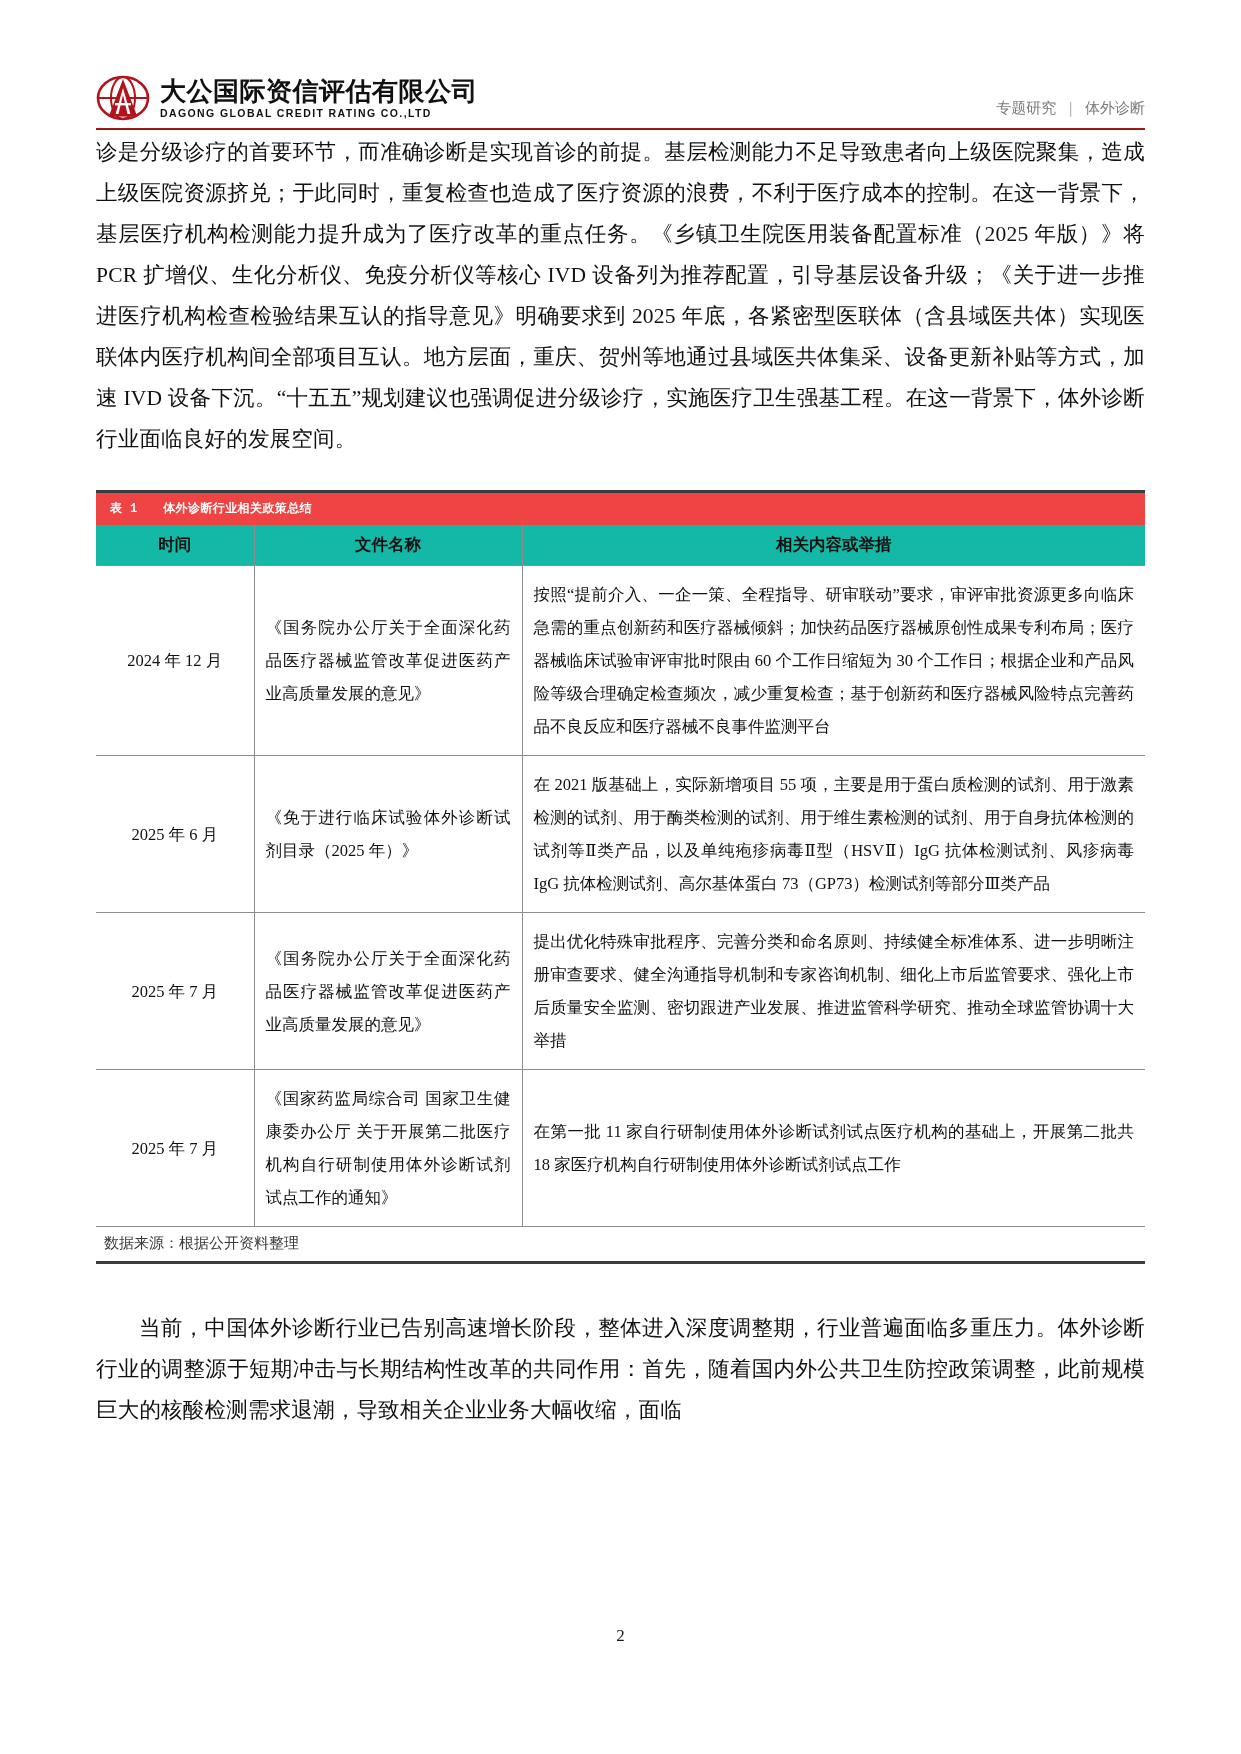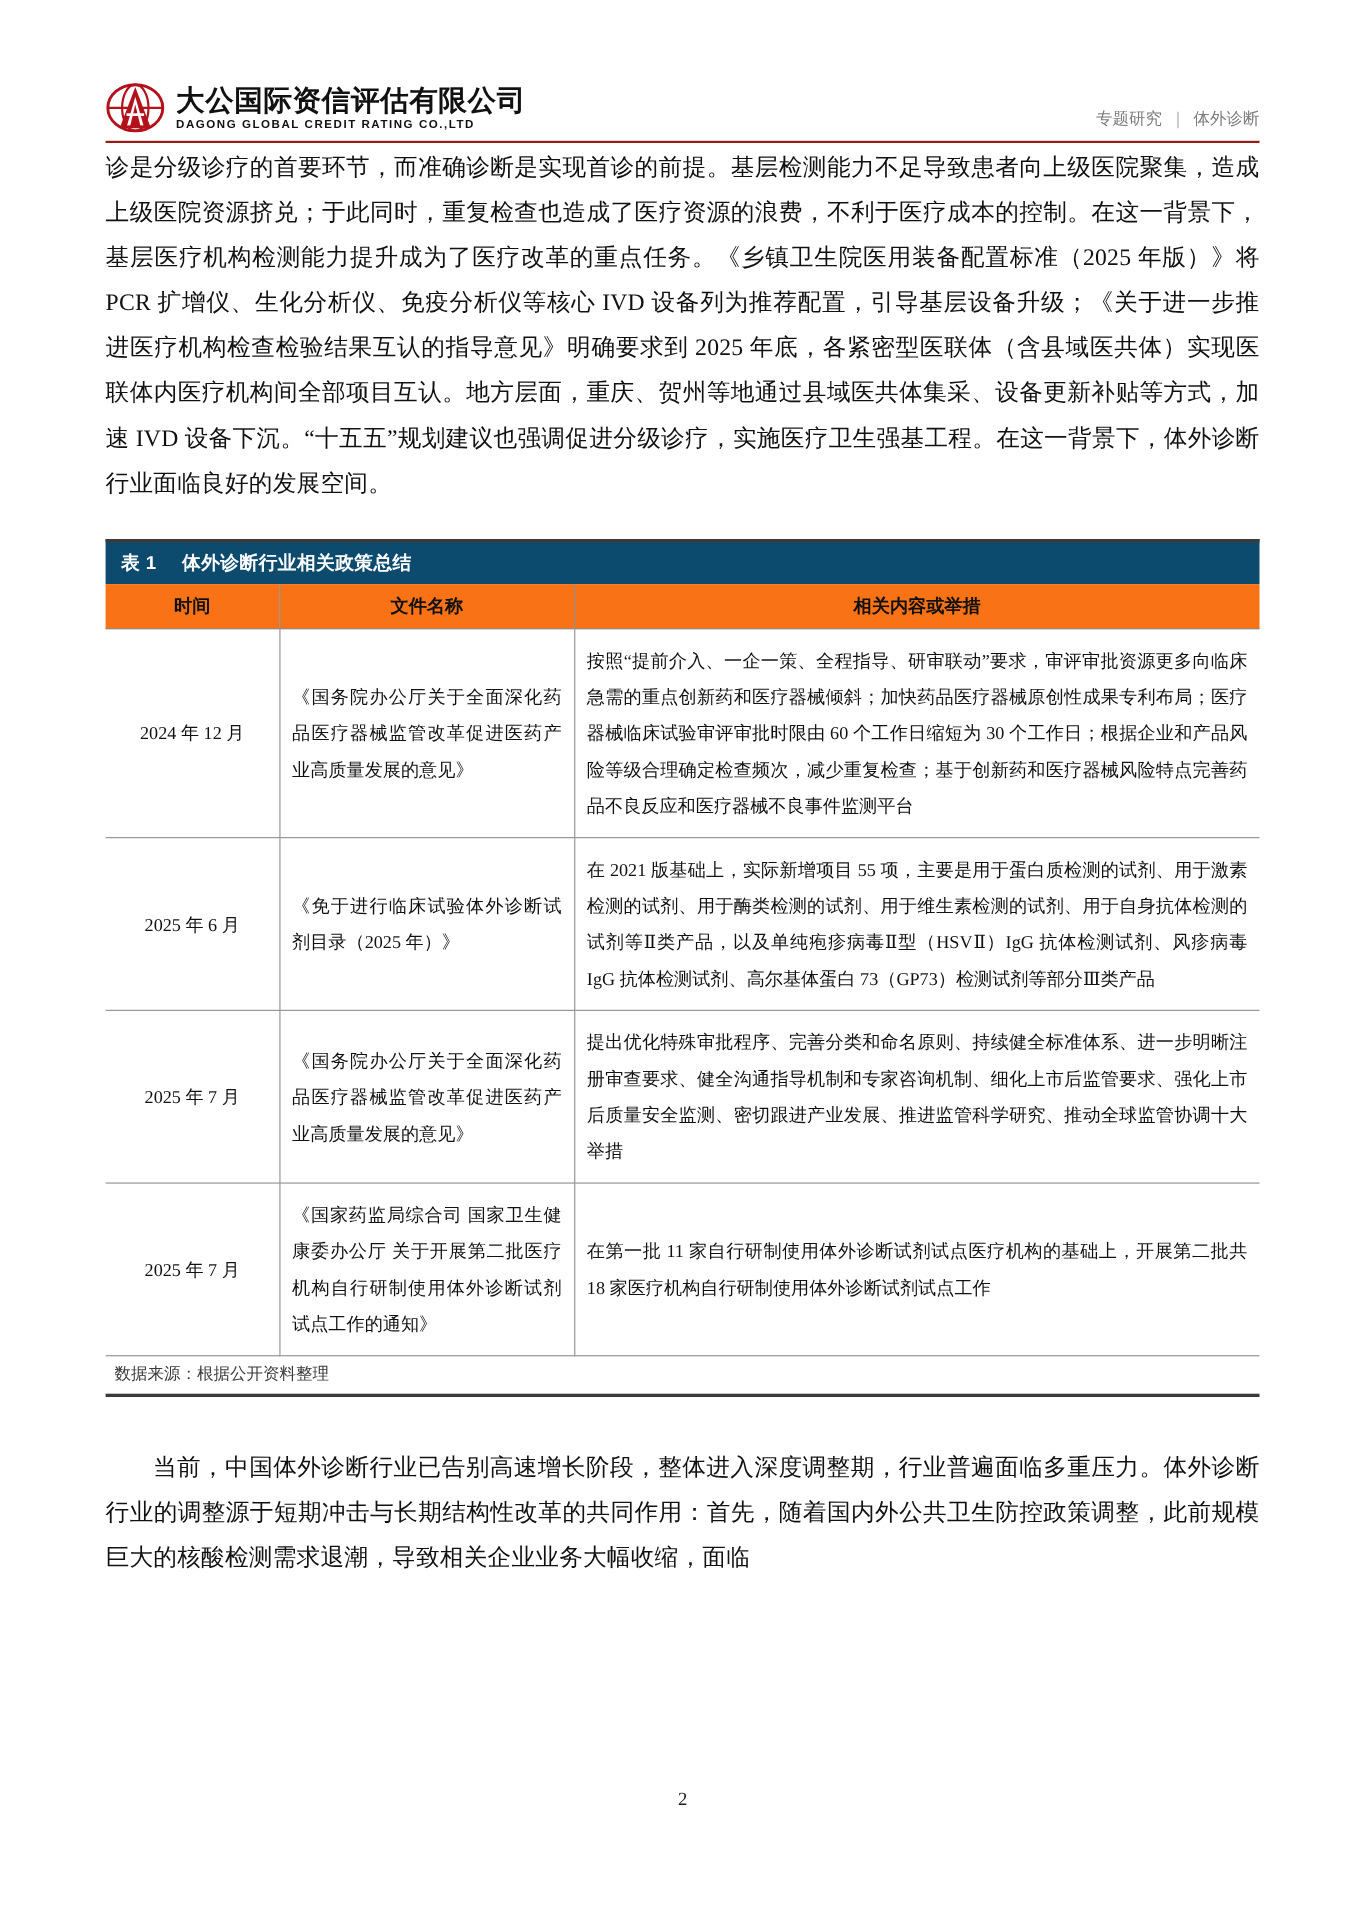--- a/index.html
+++ b/index.html
@@ -106,45 +106,45 @@
     text-indent: 2em;
     margin-top: 44px;
   }
 
   
   .table-wrap {
     margin-top: 30px;
     width: 1049px;
   }
   .tbl-title {
-    background: #0c4a6e;
+    background: #ef4444;
     color: #ffffff;
-    font-family: Liberation Sans, sans-serif;
-    font-weight: 700;
-    font-size: 17px;
+    font-family: Liberation Mono, monospace;
+    font-weight: 700;
+    font-size: 12px;
     padding: 7px 14px 8px 14px;
     border-top: 3px solid #3b3b3b;
     box-sizing: border-box;
     letter-spacing: 0.4px;
   }
   .tbl-title .t-num {
     margin-right: 18px;
   }
   table.policy {
     width: 100%;
     border-collapse: collapse;
     table-layout: fixed;
     font-size: 16.5px;
   }
   table.policy col.c-time { width: 158px; }
   table.policy col.c-doc  { width: 268px; }
   table.policy col.c-desc { width: auto; }
 
   table.policy th {
-    background: #f97316;
+    background: #14b8a6;
     font-family: Liberation Sans, sans-serif;
     font-weight: 700;
     font-size: 16.5px;
     text-align: center;
     padding: 9px 6px;
     border-bottom: 1px solid #8d8d8d;
     border-right: 1px solid #8d8d8d;
     color: #111111;
   }
   table.policy th:last-child { border-right: none; }

